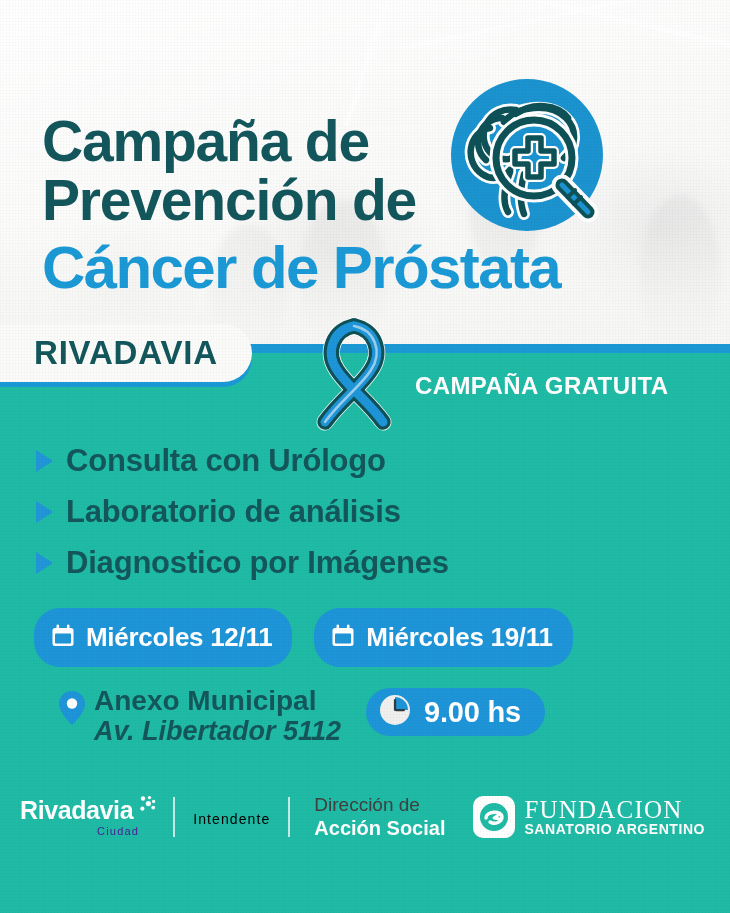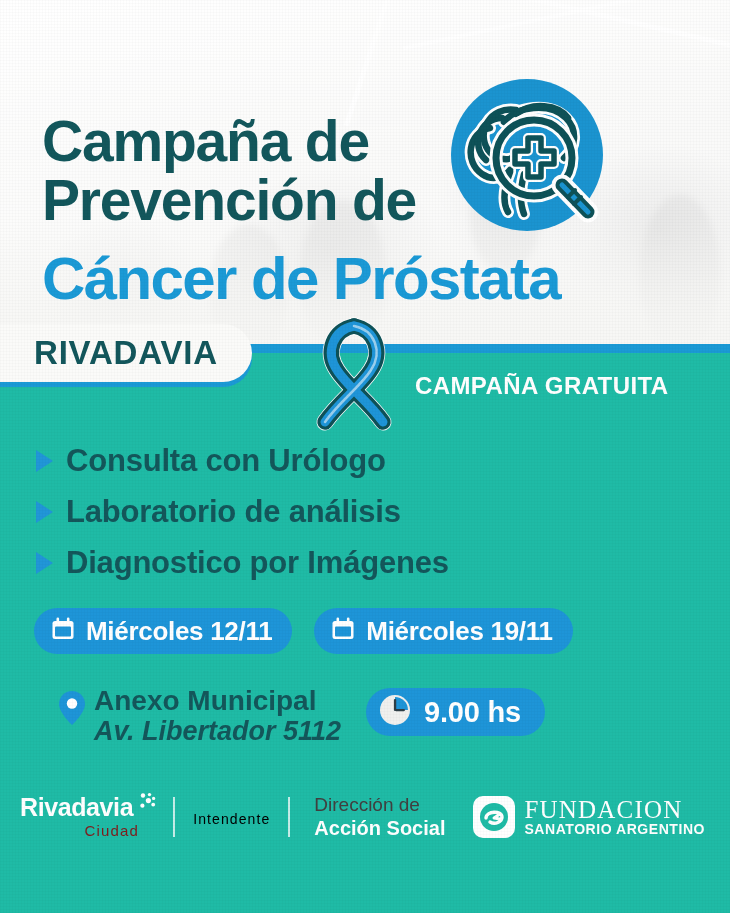--- a/index.html
+++ b/index.html
@@ -66,21 +66,21 @@
     line-height:.96;
     font-weight:bold;
     letter-spacing:-1.2px;
     white-space:nowrap;
   }
   .t1, .t2 { color:#13575C; }
   .t2 { margin-top:4px; }
   .t3 {
     color:#1B9AD6;
     font-size:60px;
-    margin-top:23px;
+    margin-top:12px;
     letter-spacing:-1.6px;
   }
 
   
   .prostate-icon {
     position:absolute;
     left:438px; top:66px;
     width:178px; height:178px;
     z-index:5;
   }
@@ -168,21 +168,21 @@
     display:flex;
     gap:22px;
     z-index:6;
   }
   .pill {
     display:flex;
     align-items:center;
     gap:10px;
     background:#1E95D8;
     border-radius:26px;
-    height:46px;
+    height:59px;
     padding:0 20px 0 16px;
   }
   .pill-text {
     font-size:26px;
     font-weight:bold;
     color:#ffffff;
     white-space:nowrap;
     letter-spacing:-.3px;
   }
 
@@ -253,22 +253,22 @@
   .lr-top { display:flex; align-items:flex-start; }
   .lr-name {
     font-size:25px;
     font-weight:bold;
     color:#ffffff;
     letter-spacing:-.4px;
     line-height:1;
   }
   .lr-dots { margin-left:2px; margin-top:-3px; }
   .lr-sub {
-    font-size:15px;
-    color:#7f1d1d;
+    font-size:11px;
+    color:#4c1d95;
     letter-spacing:1.2px;
     margin-top:2px;
     align-self:flex-end;
     margin-right:18px;
   }
   .logo-sergio {
     display:flex;
     flex-direction:column;
     margin-left:18px;
     margin-right:18px;

